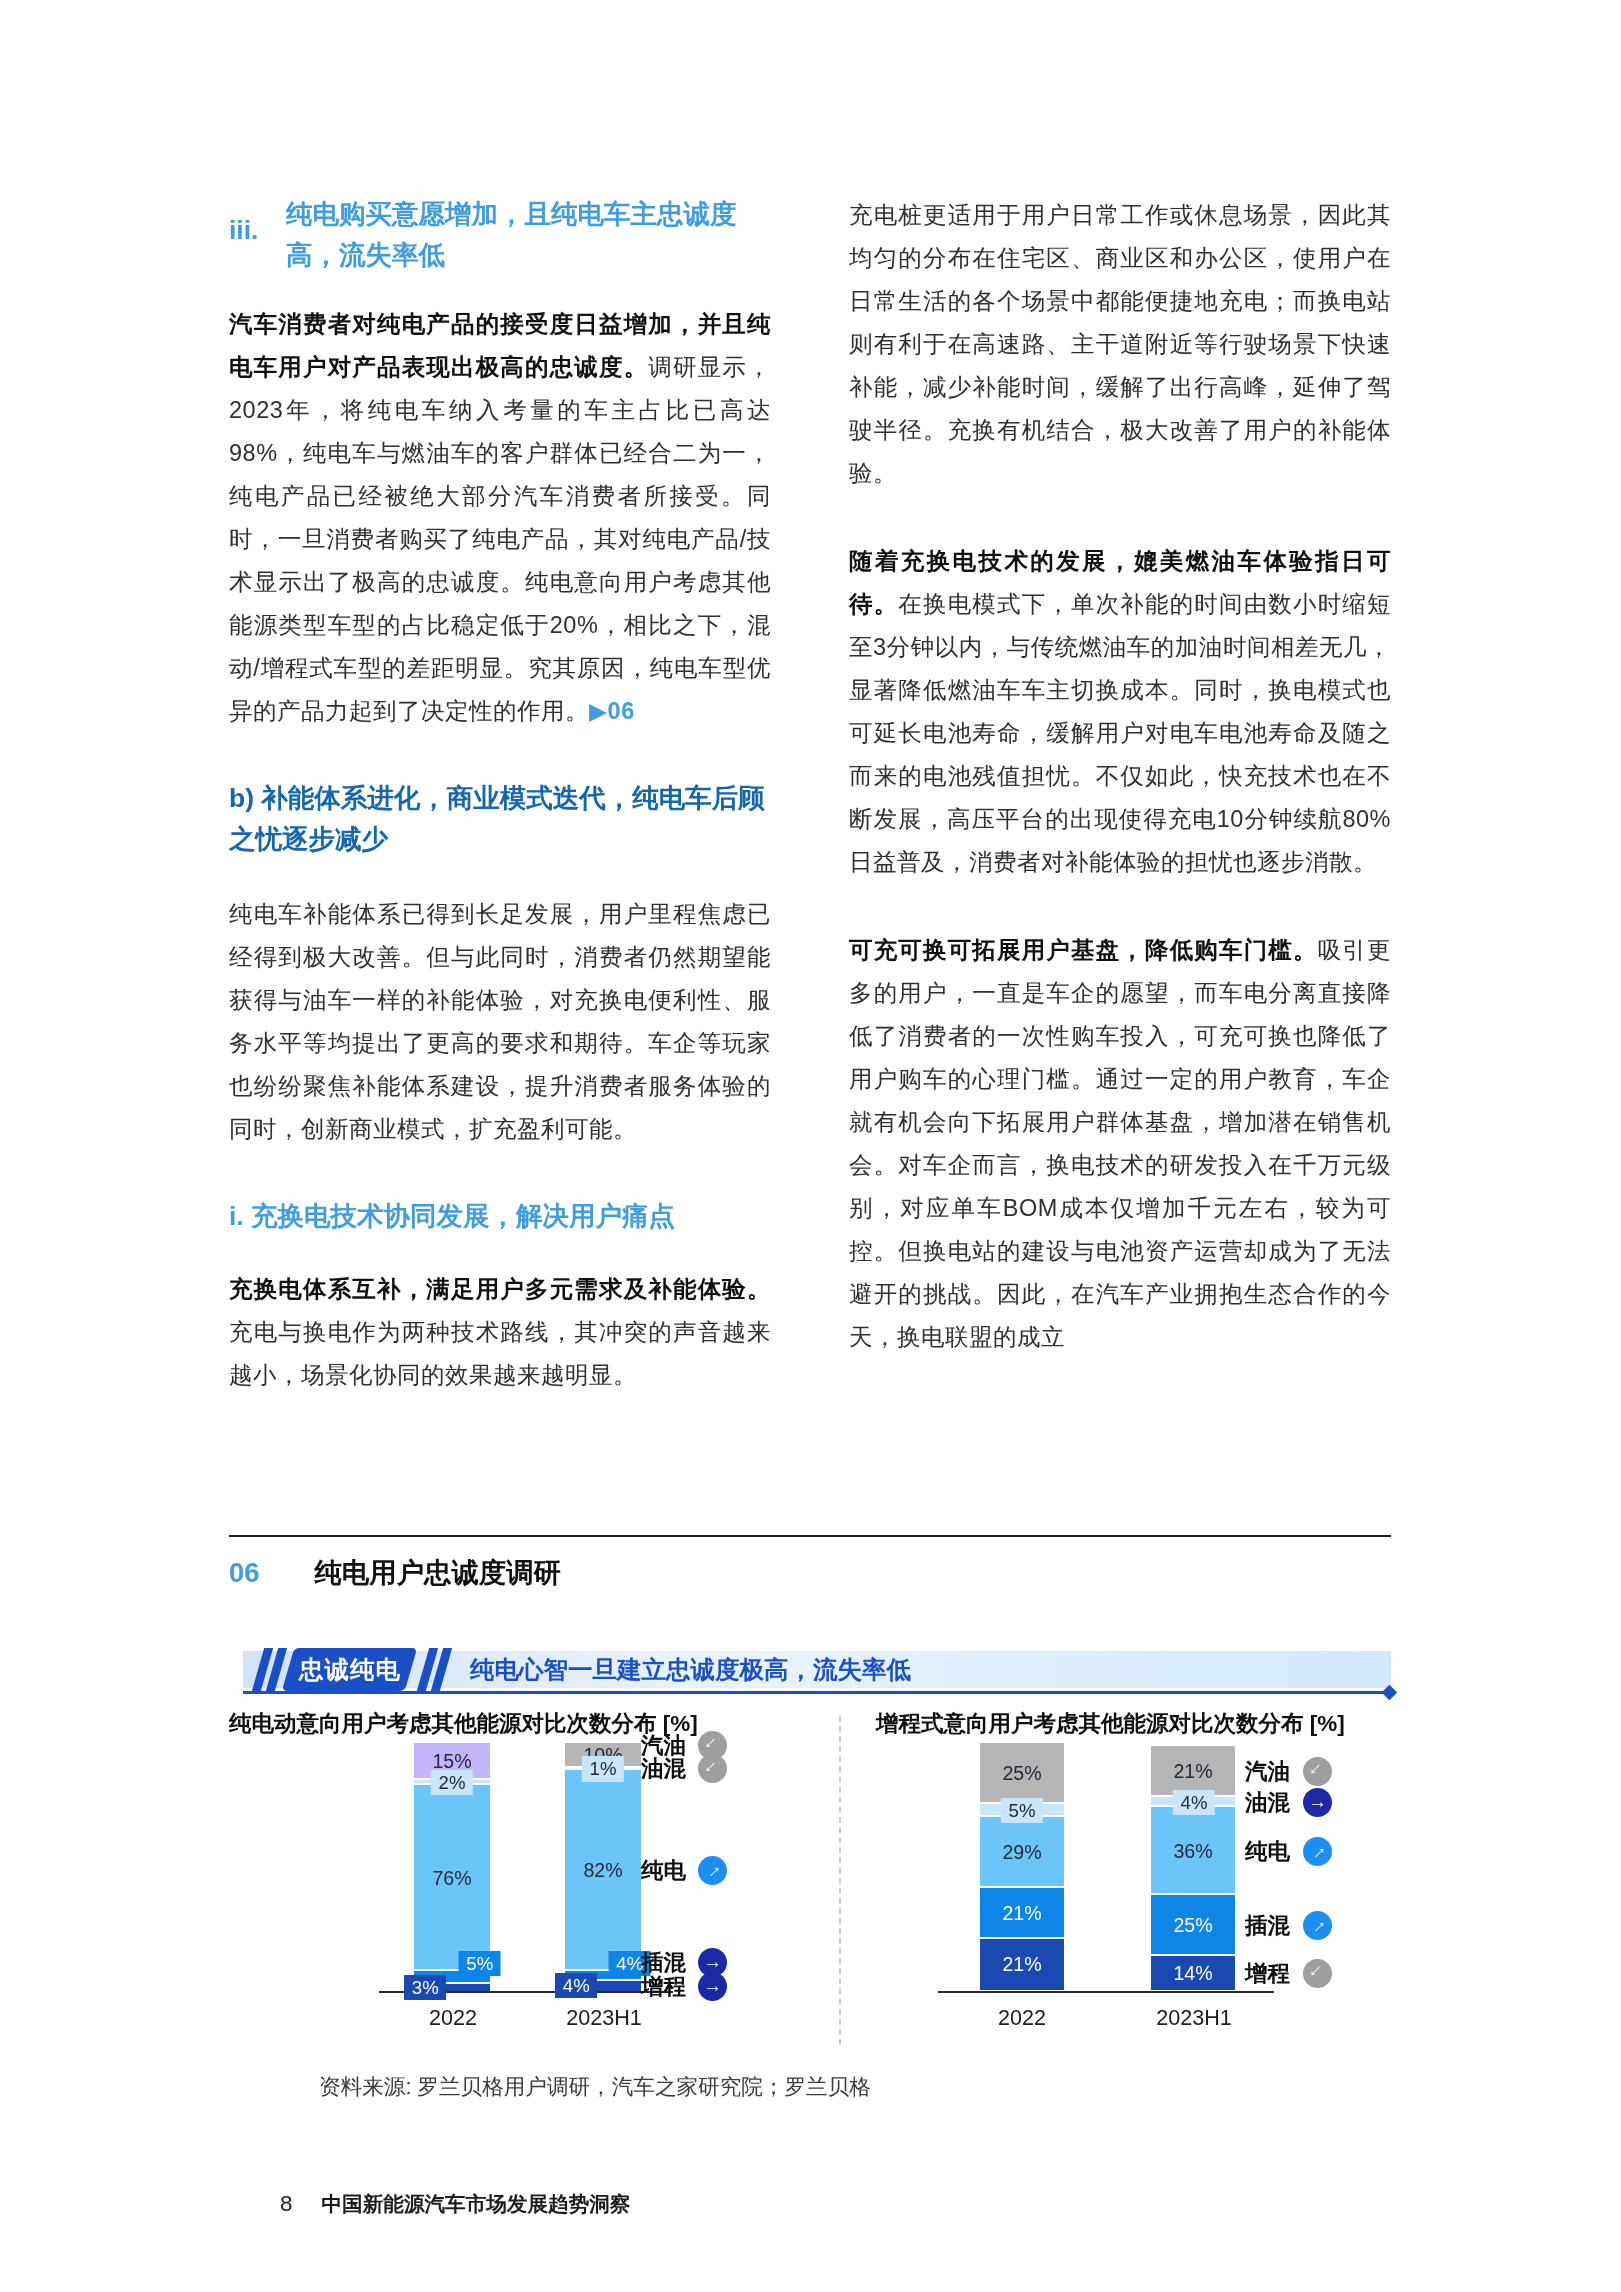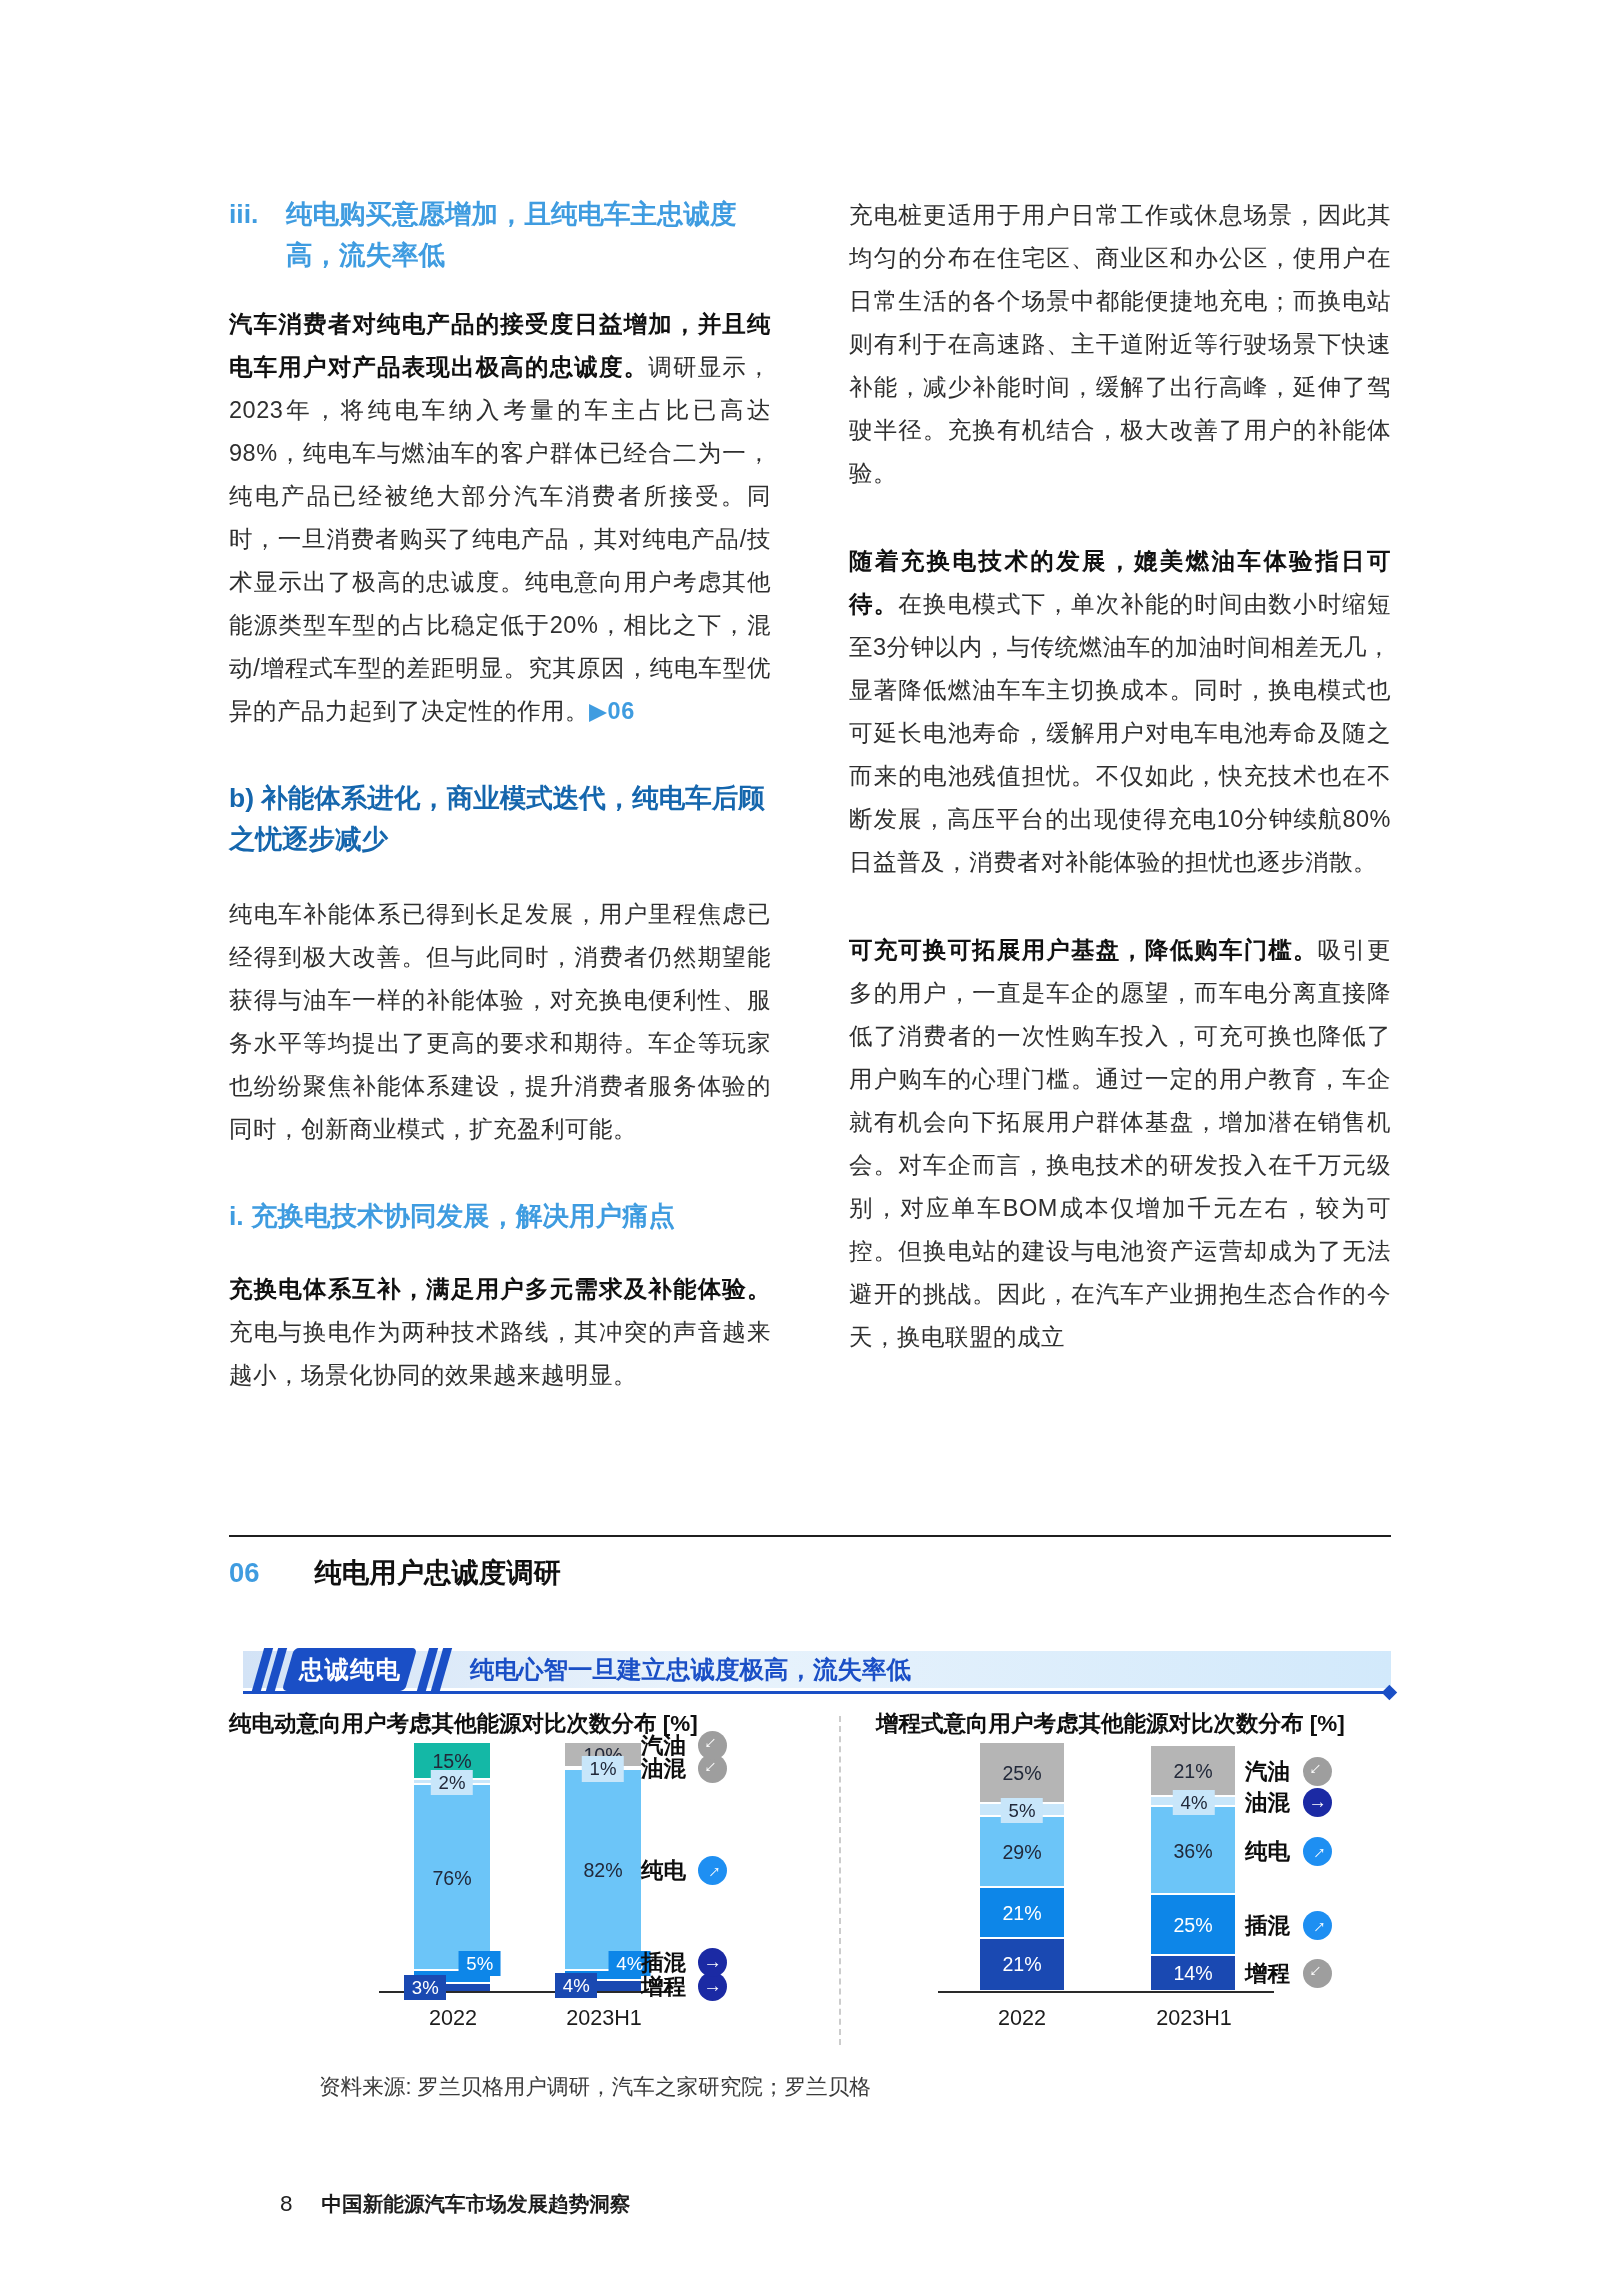--- a/index.html
+++ b/index.html
@@ -8,21 +8,21 @@
     font-family:"Liberation Sans","DejaVu Sans",sans-serif;color:#2f2f2f;
     overflow:hidden;
   }
   
   .columns{position:absolute;left:229px;top:194px;width:1162px;display:flex;gap:78px;}
   .col{width:542px;}
   .col p{margin:0 0 45px 0;font-size:23.5px;line-height:43px;text-align:justify;letter-spacing:0.5px;color:#2f2f2f;}
   .lead{font-weight:bold;color:#111111;}
   .h-light{color:#3f9ce0;font-size:26.5px;font-weight:bold;line-height:41px;margin:0 0 27.4px 0;}
   .h-hang{position:relative;padding-left:57px;}
-  .h-hang .marker{position:absolute;left:0;top:0;}
+  .h-hang .marker{position:absolute;left:0;top:16px;}
   .h-dark{color:#1566ad;font-size:26.5px;font-weight:bold;line-height:41px;margin:25.5px 0 33px 0;}
   .h-sub{margin:43px 0 31px 0;}
   .fig-ref{color:#3f9ce0;font-weight:bold;cursor:pointer;}
   
   .figure{position:absolute;left:229px;top:1535px;width:1162px;height:608px;}
   .rule{position:absolute;left:0;top:0;width:1162px;height:2px;background:#1f1f1f;}
   .fig-head{position:absolute;left:0;top:19.6px;display:flex;align-items:baseline;}
   .fig-num{color:#3f9ce0;font-size:27.4px;font-weight:bold;}
   .fig-title{margin-left:55px;font-size:27.4px;font-weight:bold;color:#101010;}
   
@@ -110,21 +110,21 @@
       <span class="banner-diamond"></span>
     </div>
   </div>
 
   <div class="charts">
     <div class="chart" id="chart-left">
       <div class="chart-title">纯电动意向用户考虑其他能源对比次数分布 [%]</div>
       <div class="plot">
           <div class="axis" style="left: 150px; width: 294px; top: 240px;"></div>
           <div class="bar" style="left: 185px; width: 76px; top: -7.4px; height: 247px;">
-            <div class="seg" style="height: 37px; background: #14b8a6; border-bottom: 2px solid rgb(255, 255, 255); line-height: 37px; color: rgb(34, 41, 58);">15%</div>
+            <div class="seg" style="height: 37px; background: #c4b5fd; border-bottom: 2px solid rgb(255, 255, 255); line-height: 37px; color: rgb(34, 41, 58);">15%</div>
             <div class="seg" style="height: 4.9px; background: rgb(200, 230, 250); border-bottom: 2px solid rgb(255, 255, 255);"></div>
             <div class="seg" style="height: 186px; background: rgb(108, 197, 248); border-bottom: 2px solid rgb(255, 255, 255); line-height: 186px; color: rgb(34, 41, 58);">76%</div>
             <div class="seg" style="height: 12.3px; background: rgb(13, 134, 232); border-bottom: 2px solid rgb(255, 255, 255);"></div>
             <div class="seg" style="height: 7.4px; background: rgb(26, 73, 178);"></div>
           </div>
           <div class="tag" style="top: 224px; background: rgb(26, 73, 178); color: rgb(255, 255, 255); left: 175px;">3%</div>
           <div class="tag" style="top: 200px; background: rgb(13, 134, 232); color: rgb(255, 255, 255); left: 272px; transform: translateX(-100%);">5%</div>
           <div class="tag" style="top: 19px; background: rgb(200, 230, 250); color: rgb(34, 41, 58); left: 223px; transform: translateX(-50%);">2%</div>
           <div class="xlab" style="left: 165px; top: 254px; width: 118px;">2022</div>
           <div class="bar" style="left: 336px; width: 76px; top: -7.4px; height: 247px;">

